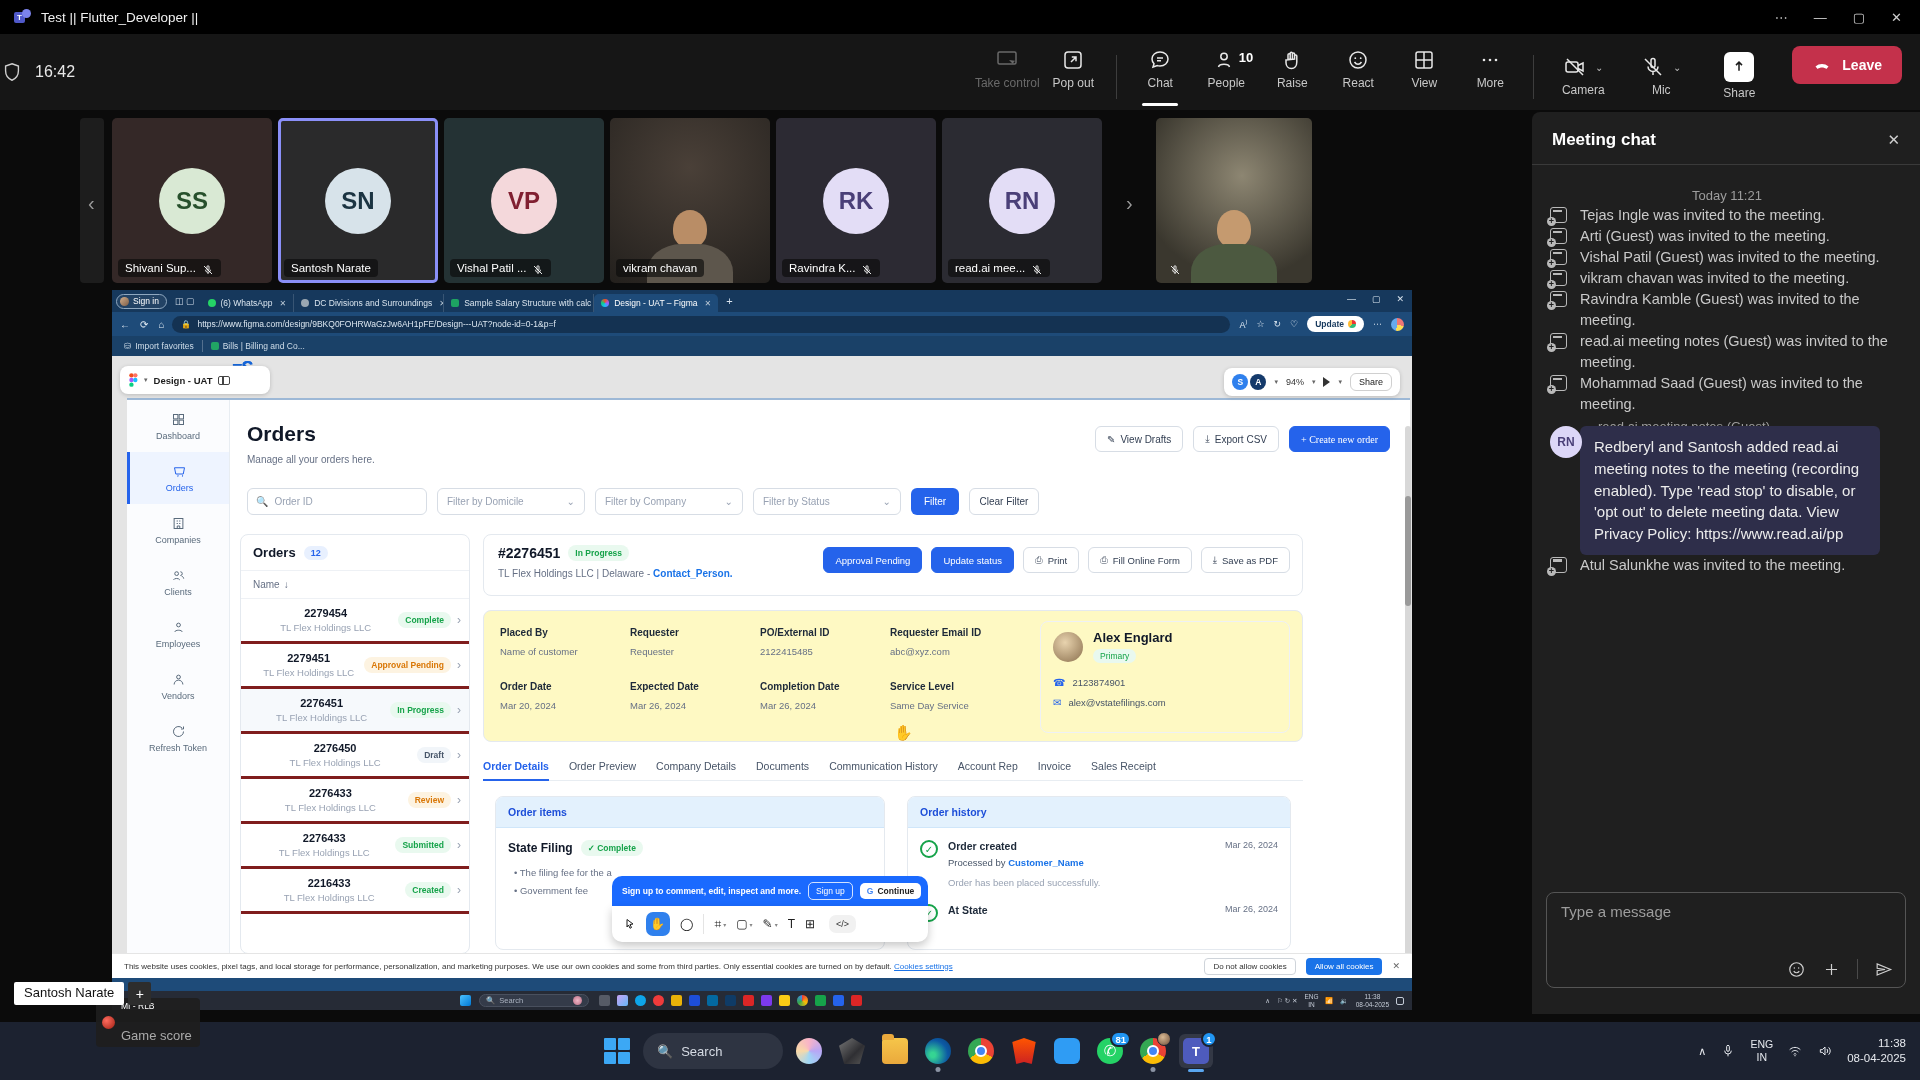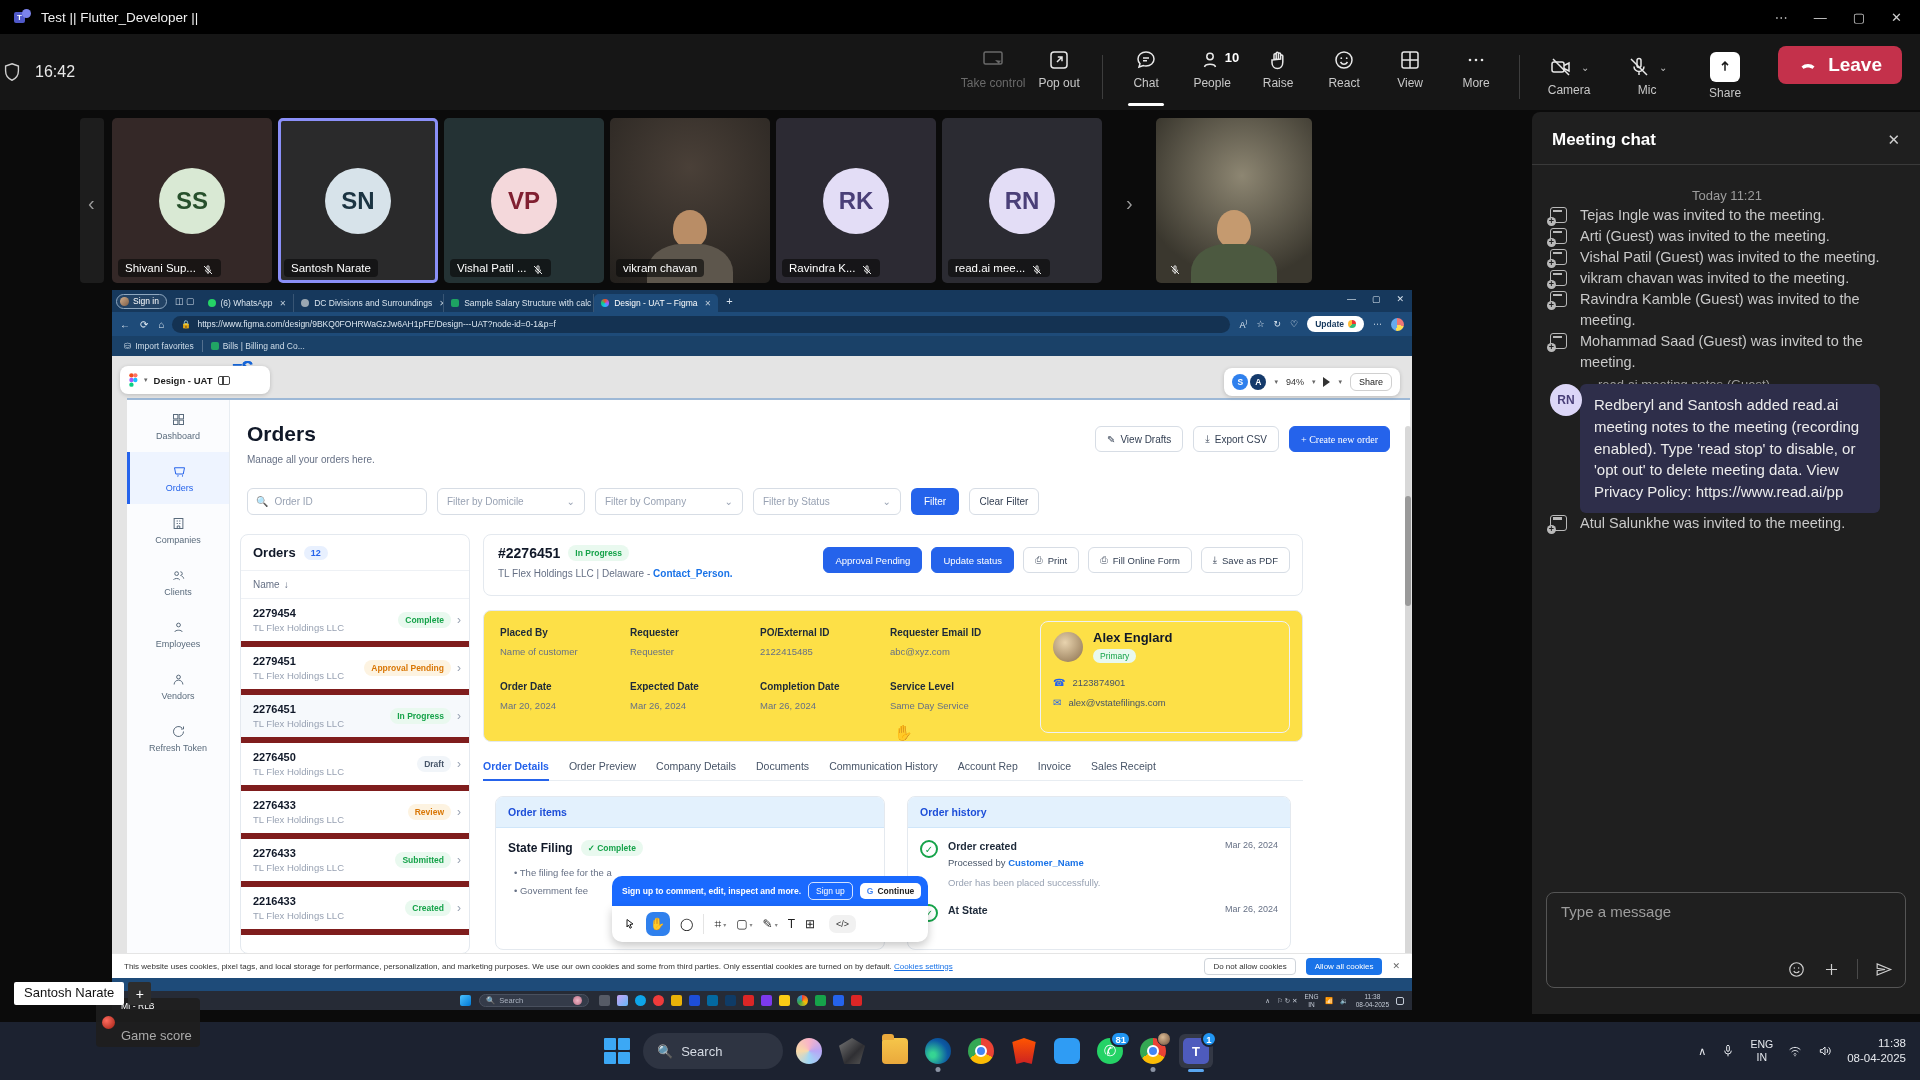--- a/index.html
+++ b/index.html
@@ -34,21 +34,21 @@
   .cb-div { width:1px; height:44px; background:#3d3d3d; margin:10px 10px 0; }
   .cb-spacer { flex:1; }
   .cb-devbtn { display:flex; flex-direction:column; align-items:center; width:78px; padding-top:8px; gap:4px; position:relative; cursor:pointer;}
   .cb-devbtn .devrow { display:flex; align-items:center; gap:8px; }
   .cb-devbtn svg { width:24px; height:24px; stroke:#e8e8e8; fill:none; stroke-width:1.5; }
   .cb-devbtn .chev { font-size:10px; color:#bdbdbd; }
   .cb-devbtn .lbl { font-size:12px; color:#c8c8c8; }
   .share-box { width:30px; height:30px; background:#fff; border-radius:6px; display:flex; align-items:center; justify-content:center; }
   .share-box svg { stroke:#1b1b1b; width:18px; height:18px; fill:none; stroke-width:2; }
   .leave-btn { margin:0 18px 14px 14px; background:#c4314b; color:#fff; border:none; border-radius:8px;
-    height:38px; padding:0 20px; font-size:19px; font-weight:bold; display:flex; align-items:center; gap:10px; cursor:pointer; }
+    height:38px; padding:0 20px; font-size:14px; font-weight:bold; display:flex; align-items:center; gap:10px; cursor:pointer; }
   .leave-btn svg { width:20px; height:20px; fill:#fff; }
 
   
   .stage { position:absolute; top:110px; left:0; width:100%; height:912px; background:#0b0b0b; }
   .tiles { position:absolute; top:8px; left:0; width:1530px; height:168px; }
   .tile-sliver { position:absolute; left:80px; top:0; width:24px; height:165px; background:#1d1d1d; border-radius:4px; }
   .tiles-nav { position:absolute; top:74px; color:#9a9a9a; font-size:20px; cursor:pointer; z-index:5; }
   .tiles-nav.prev { left:88px; } .tiles-nav.next { left:1126px; }
   .tile { position:absolute; top:0; width:160px; height:165px; border-radius:5px; overflow:hidden; cursor:pointer; }
   .tile.selected { outline:3px solid #8a8ff8; outline-offset:-3px; }
@@ -137,21 +137,21 @@
     justify-content:space-between; padding:0 9px; color:#98a2b3; font-size:10px; }
   .d-filter-btn { width:48px; height:27px; background:#2563eb; color:#fff; font-size:10px; border:none; border-radius:6px; }
   .d-clear-btn { width:70px; height:27px; background:#fff; color:#344054; font-size:10px; border:1px solid #d7dde5; border-radius:6px; }
 
   .orders-card { position:absolute; left:113px; top:134px; width:230px; height:420px; border:1px solid #e4e9ef;
     border-radius:8px; background:#fff; overflow:hidden; }
   .oc-head { display:flex; align-items:center; gap:8px; padding:10px 12px; border-bottom:1px solid #eef1f5; }
   .oc-head .t { font-size:13px; font-weight:bold; color:#101828; }
   .oc-count { background:#e8f0fe; color:#2563eb; font-size:9px; border-radius:9px; padding:2px 7px; font-weight:bold; }
   .oc-sort { display:flex; align-items:center; gap:4px; padding:8px 12px; color:#667085; font-size:10px; border-bottom:1px solid #eef1f5; }
-  .order-row { display:flex; align-items:center; padding:8px 8px 8px 12px; border-bottom:6px solid #7f1d1d; cursor:pointer; }
+  .order-row { display:flex; align-items:center; padding:8px 8px 8px 12px; border-bottom:3px solid #7f1d1d; cursor:pointer;text-align:center; }
   .order-row.sel { background:#f6f9fc; }
   .or-left { flex:1; min-width:0; }
   .or-id { font-size:11px; font-weight:bold; color:#101828; }
   .or-co { font-size:9.5px; color:#98a2b3; margin-top:3px; white-space:nowrap; }
   .badge { font-size:8.5px; font-weight:bold; border-radius:9px; padding:3px 7px; white-space:nowrap; }
   .badge.g { color:#16a34a; background:#e9f9ef; }
   .badge.o { color:#d97706; background:#fdf3e1; }
   .badge.n { color:#475569; background:#f1f5f9; }
   .or-chev { color:#98a2b3; font-size:12px; margin-left:6px; }
 
@@ -159,21 +159,21 @@
   .dt-headcard { position:absolute; left:0; top:0; width:100%; height:62px; background:#fff; border:1px solid #e4e9ef;
     border-radius:8px; padding:10px 14px; }
   .dt-orderline { display:flex; align-items:center; gap:8px; }
   .dt-orderno { font-size:14px; font-weight:bold; color:#101828; }
   .dt-sub { font-size:10px; color:#667085; margin-top:7px; }
   .dt-sub a { color:#1a73e8; text-decoration:none; font-weight:bold; }
   .dt-btns { position:absolute; right:12px; top:12px; display:flex; gap:9px; }
   .dt-btn { height:26px; border-radius:6px; font-size:9.5px; display:flex; align-items:center; gap:5px; padding:0 11px;
     border:1px solid #d7dde5; background:#fff; color:#344054; cursor:pointer; }
   .dt-btn.blue { background:#2563eb; border-color:#2563eb; color:#fff; }
-  .dt-infocard { position:absolute; left:0; top:76px; width:100%; height:132px; background:#fde047; border:1px solid #e4e9ef; border-radius:8px; }
+  .dt-infocard { position:absolute; left:0; top:76px; width:100%; height:132px; background:#fef9c3; border:1px solid #e4e9ef; border-radius:8px; }
   .dt-fields { position:absolute; left:16px; top:16px; width:520px; display:grid; grid-template-columns:repeat(4,1fr); row-gap:24px; }
   .df-label { font-size:10px; font-weight:bold; color:#1d2939; }
   .df-value { font-size:9.5px; color:#667085; margin-top:8px; }
   .contact-card { position:absolute; right:12px; top:10px; width:250px; height:112px; border:1px solid #eef1f5; border-radius:8px; padding:8px 12px; }
   .cc-top { display:flex; gap:10px; align-items:center; }
   .cc-av { width:30px; height:30px; border-radius:50%; background:radial-gradient(circle at 40% 35%, #e8d3ae, #8a6f4d); }
   .cc-name { font-size:13px; font-weight:bold; color:#101828; }
   .cc-badge { display:inline-block; margin-top:4px; font-size:8.5px; color:#16a34a; background:#e9f9ef; border-radius:8px; padding:2px 7px; }
   .cc-row { display:flex; gap:7px; align-items:center; margin-top:9px; font-size:9.5px; color:#475467; }
   .cc-row .ic { color:#2563eb; font-size:10px; }
@@ -1014,20 +1014,24 @@
         <div class="sys-msg">
           <span class="cal-ico"></span>
           <span>vikram chavan was invited to the meeting.</span>
           </div>
         <div class="sys-msg">
           <span class="cal-ico"></span>
           <span>Ravindra Kamble (Guest) was invited to the meeting.</span>
           </div>
         <div class="sys-msg">
           <span class="cal-ico"></span>
+          <span>read.ai meeting notes (Guest) was invited to the meeting.</span>
+          </div>
+        <div class="sys-msg">
+          <span class="cal-ico"></span>
           <span>Mohammad Saad (Guest) was invited to the meeting.</span>
           </div>
 
         <div class="sender-row">read.ai meeting notes (Guest)</div>
         <div class="bubble-row">
           <span class="rn-av">RN</span>
           <div class="bubble">Redberyl and Santosh added read.ai meeting notes to the meeting (recording enabled). Type 'read stop' to disable, or 'opt out' to delete meeting data. View Privacy Policy: https://www.read.ai/pp</div>
         </div>
 
         <div class="sys-msg">

